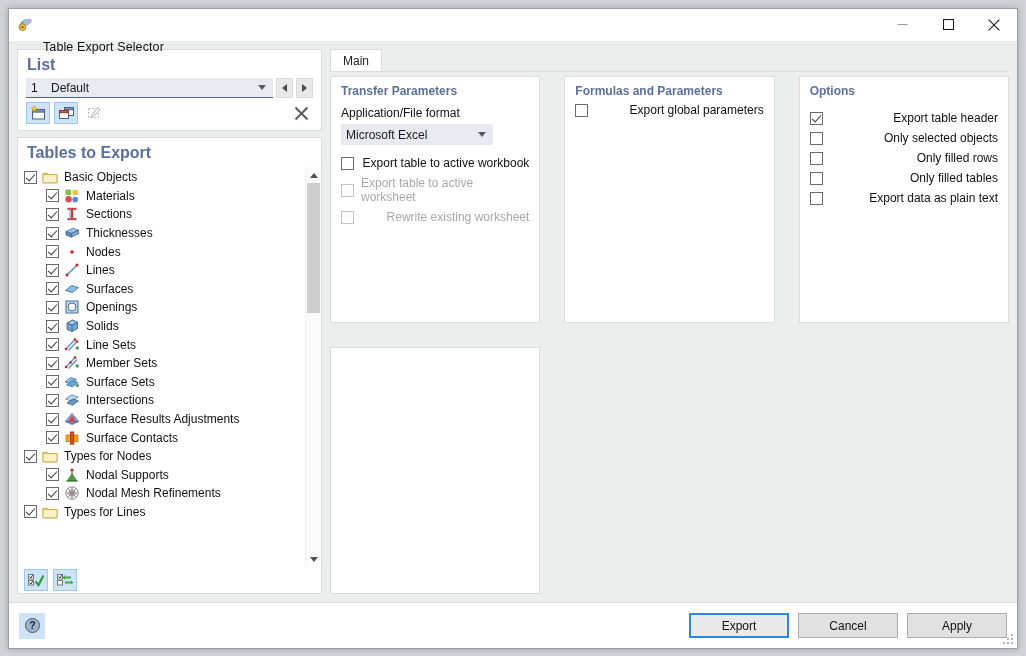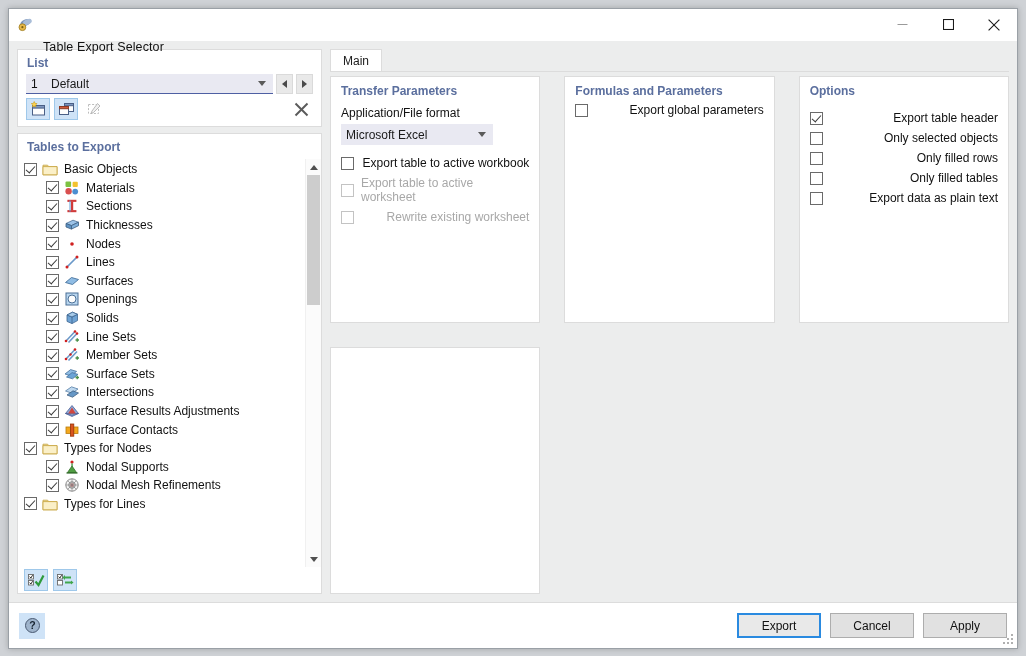--- a/index.html
+++ b/index.html
@@ -53,21 +53,21 @@
   
   #leftcol { width: 305px; flex: none; display: flex; flex-direction: column; gap: 6px; }
 
   .card {
     background: #ffffff;
     border: 1px solid #dcdcdc;
   }
   .grouptitle {
     color: #5b6f9e;
     font-weight: bold;
-    font-size: 12px;
+    font-size: 16px;
     padding: 6px 9px 4px 9px;
   }
 
   
   #listcard { flex: none; padding-bottom: 6px; }
   #listrow { display: flex; align-items: center; padding: 0 8px; gap: 3px; }
   #listcombo {
     flex: 1;
     height: 20px;
     background: #e9e9f2;
@@ -190,21 +190,21 @@
     display: flex; align-items: center;
     padding: 0 10px;
     position: relative;
   }
   #helpbtn {
     width: 26px; height: 26px; background: #cfe3f7;
     display: flex; align-items: center; justify-content: center;
   }
   #btngroup { margin-left: auto; display: flex; gap: 9px; }
   .btn {
-    width: 84px; height: 25px;
+    width: 100px; height: 25px;
     background: #e1e1e1;
     border: 1px solid #adadad;
     font-size: 12px; color: #111;
     display: flex; align-items: center; justify-content: center; text-align: right;
   }
   .btn.default { background: #e9e9e9; border: 2px solid #2a8ae0; }
   #grip { position: absolute; right: 3px; bottom: 3px; width: 11px; height: 11px; }
 </style>
 </head>
 <body>

